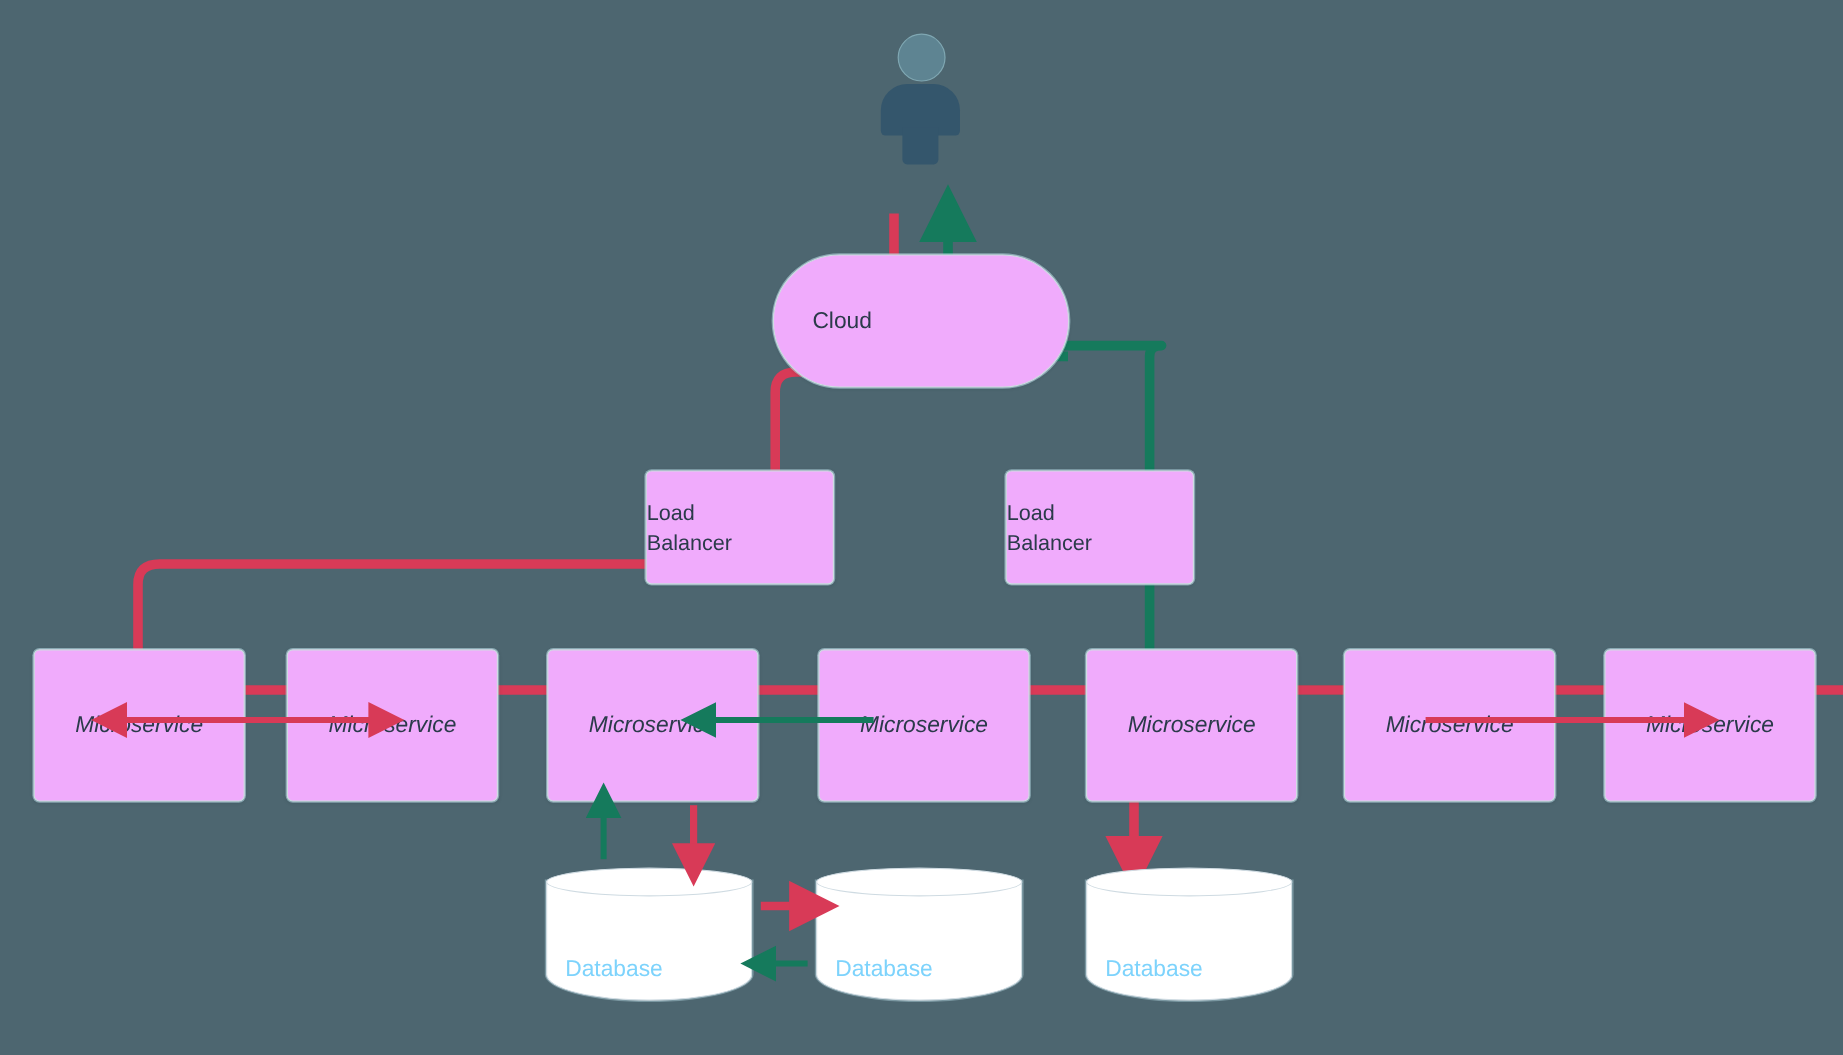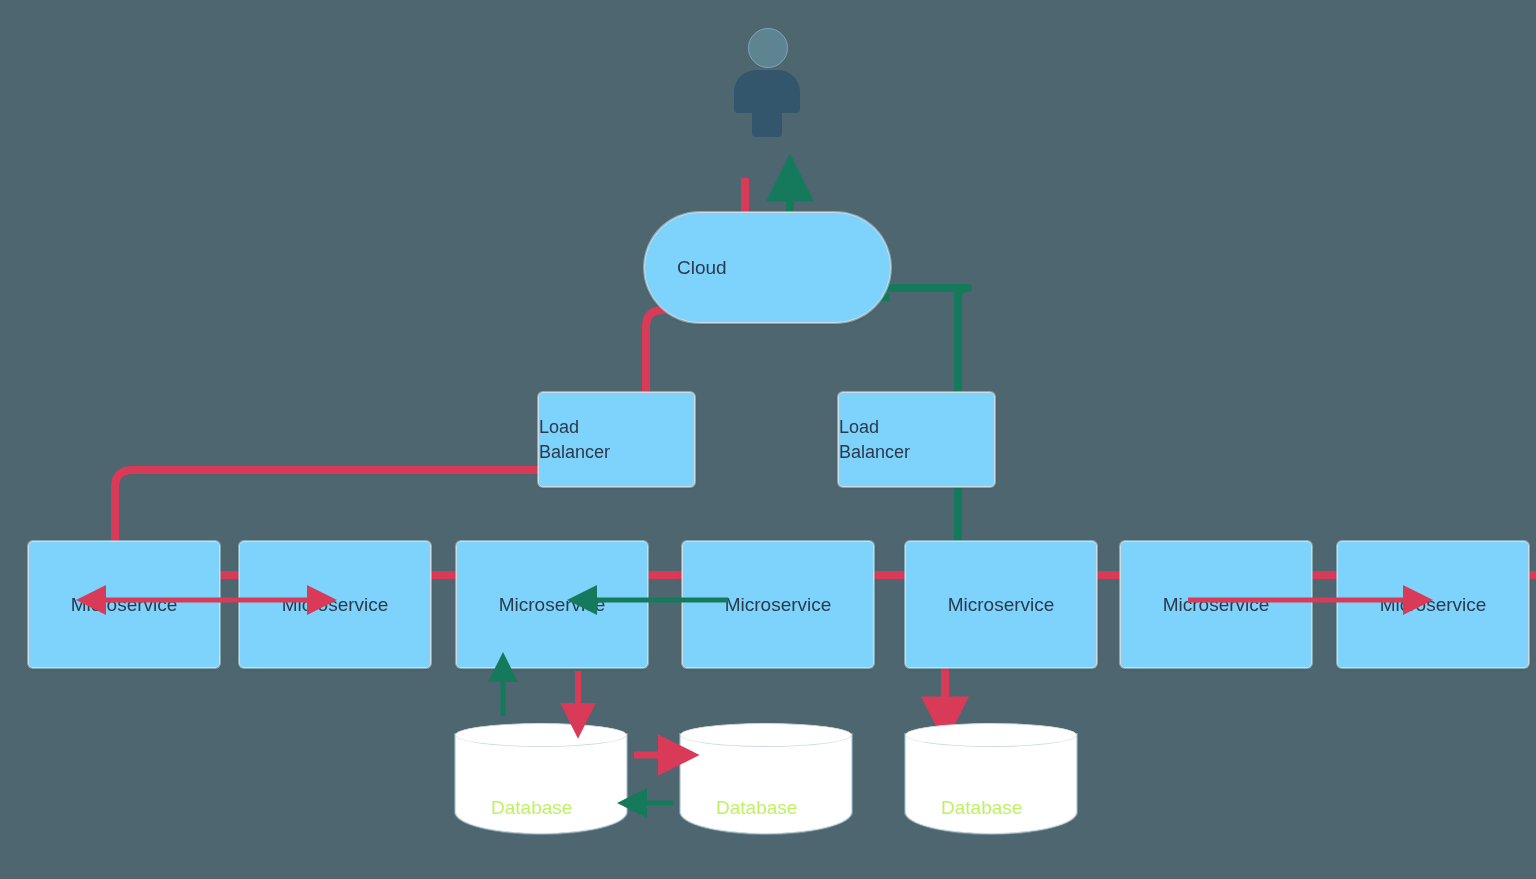--- a/index.html
+++ b/index.html
@@ -16,33 +16,34 @@
     position: absolute; left: 0; top: 0;
     width: 1536px; height: 879px;
   }
   #wires {
     position: absolute; left: 0; top: 0;
     width: 1536px; height: 879px;
     pointer-events: none;
   }
   .node {
     position: absolute;
-    background: #7dd3fc;
+    background: #f0abfc;
     border: 1px solid #cfdbe2;
     border-radius: 5px;
     box-shadow: 0 0 0 1px rgba(190,225,235,0.55), 0 1px 3px rgba(20,40,50,0.18);
     box-sizing: border-box;
     color: #2b3a4a;
     font-size: 19px;
     line-height: 1.35;
   }
   .node.ms {
-    width: 192px; height: 127px;
+    width: 176px; height: 127px;
     display: flex; align-items: center; justify-content: center;
     text-align: center;
+    font-style: italic;
   }
   .node.lb {
     width: 157px; height: 95px;
     display: flex; flex-direction: column; justify-content: center;
     font-size: 18px;
   }
   .node.cloud {
     width: 247px; height: 111px;
     border-radius: 56px;
     display: flex; align-items: center;
@@ -66,22 +67,22 @@
   }
   .cyl .top {
     position: absolute; left: 0; top: 0;
     width: 172px; height: 24px;
     box-sizing: border-box;
     background: #fff;
     border: 1px solid #cfdbe2;
     border-radius: 86px / 12px;
   }
   .cyl .lbl {
-    position: absolute; left: 36px; bottom: 26px;
-    color: #bef264; font-size: 19px;
+    position: absolute; left: 16px; bottom: 26px;
+    color: #7dd3fc; font-size: 19px;
   }
   .person { position: absolute; }
   .person .head {
     position: absolute; left: 14px; top: 0;
     width: 38px; height: 38px; border-radius: 50%;
     background: #5e8492;
     border: 1px solid #7fa7b2;
   }
   .person .torso {
     position: absolute; left: 0; top: 42px;

